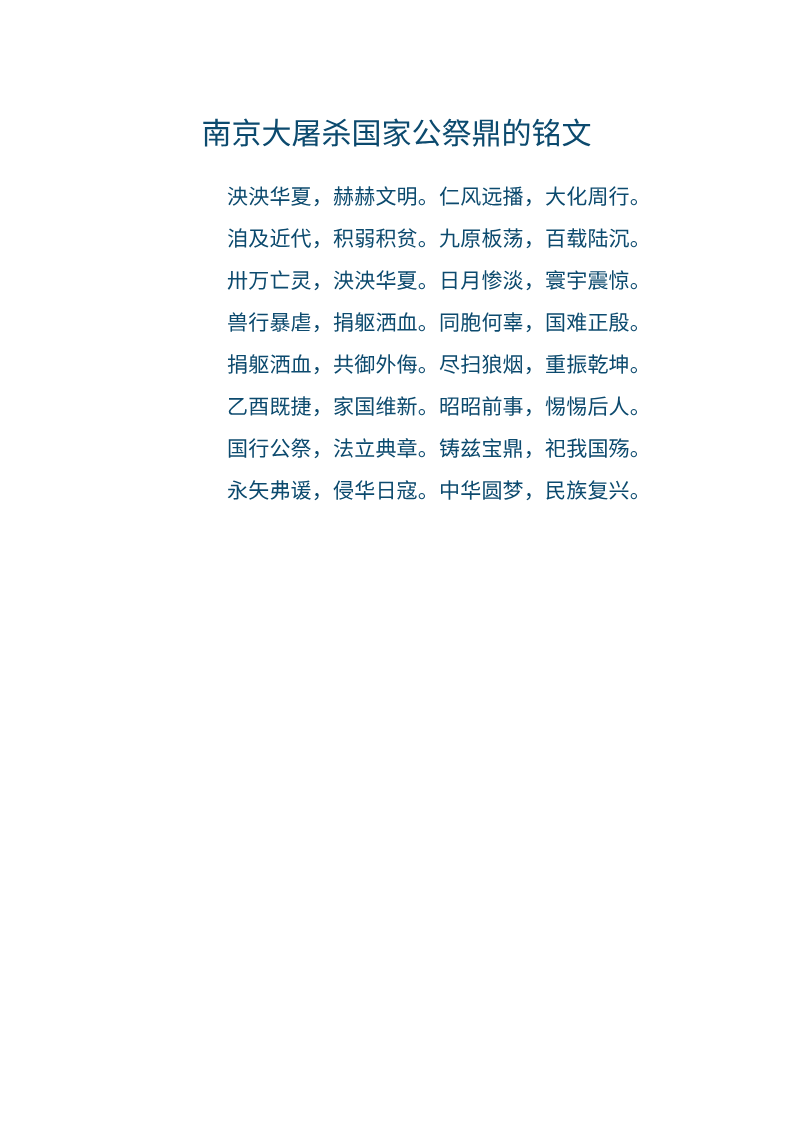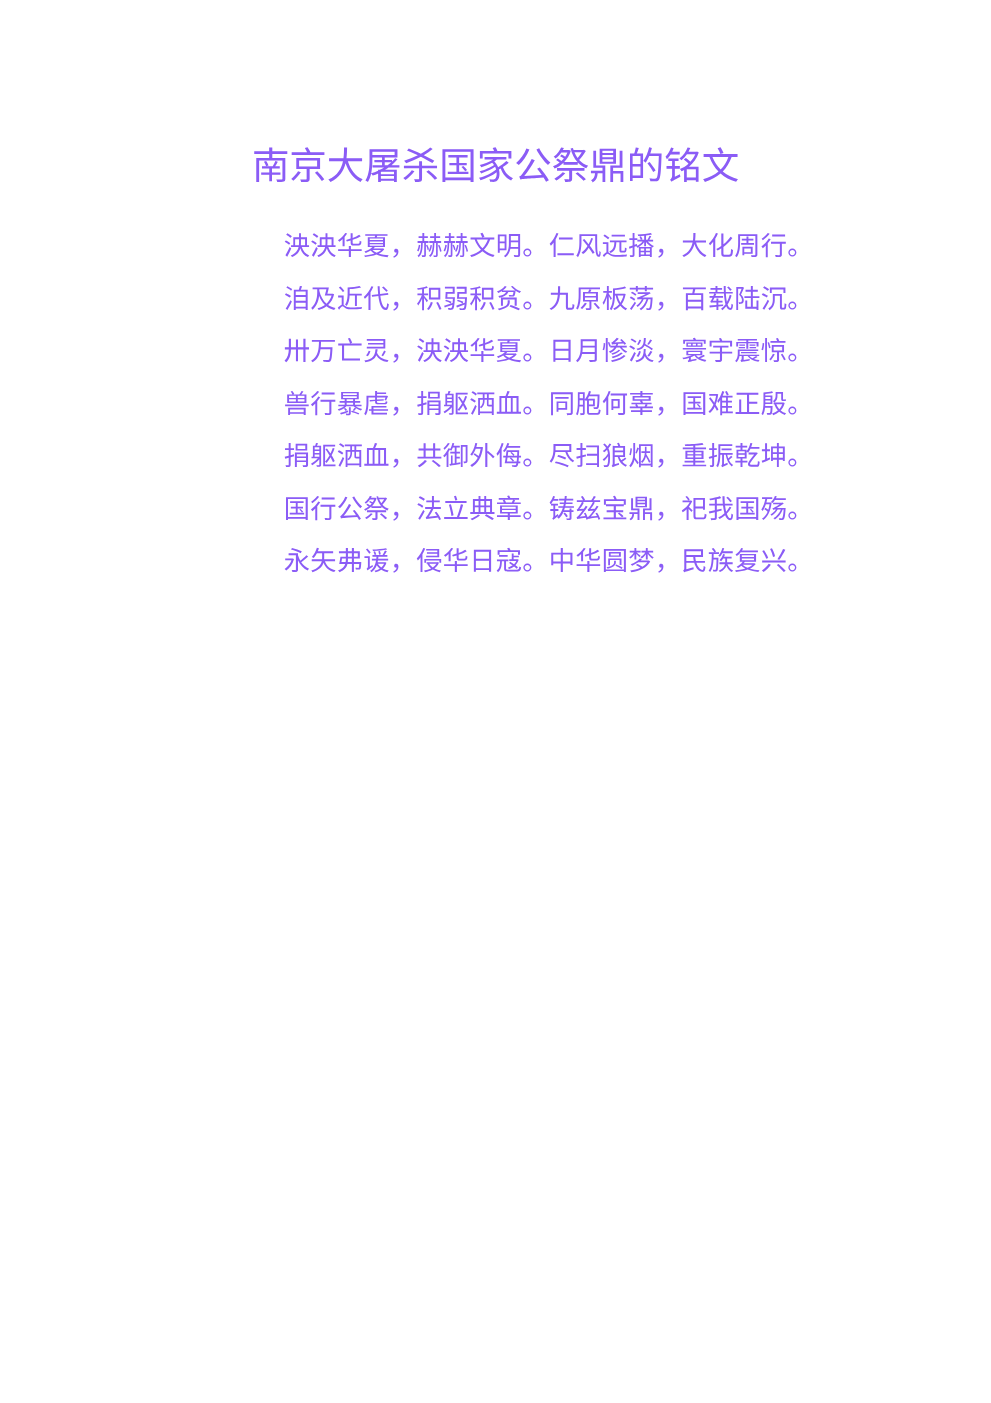--- a/index.html
+++ b/index.html
@@ -7,21 +7,21 @@
     margin: 0;
     padding: 0;
     background: #ffffff;
   }
   .page {
     position: relative;
     width: 793px;
     height: 1122px;
     margin: 0 auto;
     background: #ffffff;
-    color: #8b5cf6;
+    color: #0c4a6e;
     font-family: "Liberation Serif", "DejaVu Serif", serif;
     overflow: hidden;
   }
   .doc-title {
     position: absolute;
     top: 95px;
     left: 0;
     right: 0;
     text-align: center;
     font-size: 30px;
@@ -50,17 +50,18 @@
 <div class="page">
 
   <h1 class="doc-title">南京大屠杀国家公祭鼎的铭文</h1>
 
   <div class="inscription">
     <div class="inscription-line">泱泱华夏，赫赫文明。仁风远播，大化周行。</div>
     <div class="inscription-line">洎及近代，积弱积贫。九原板荡，百载陆沉。</div>
     <div class="inscription-line">卅万亡灵，泱泱华夏。日月惨淡，寰宇震惊。</div>
     <div class="inscription-line">兽行暴虐，捐躯洒血。同胞何辜，国难正殷。</div>
     <div class="inscription-line">捐躯洒血，共御外侮。尽扫狼烟，重振乾坤。</div>
+    <div class="inscription-line">乙酉既捷，家国维新。昭昭前事，惕惕后人。</div>
     <div class="inscription-line">国行公祭，法立典章。铸兹宝鼎，祀我国殇。</div>
     <div class="inscription-line">永矢弗谖，侵华日寇。中华圆梦，民族复兴。</div>
   </div>
 
 </div>
 
 </body></html>

